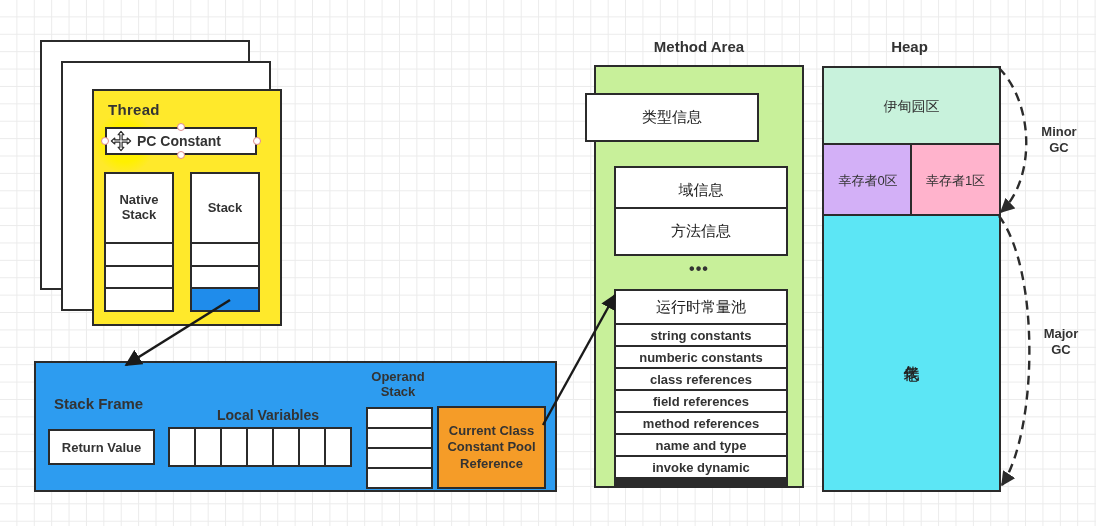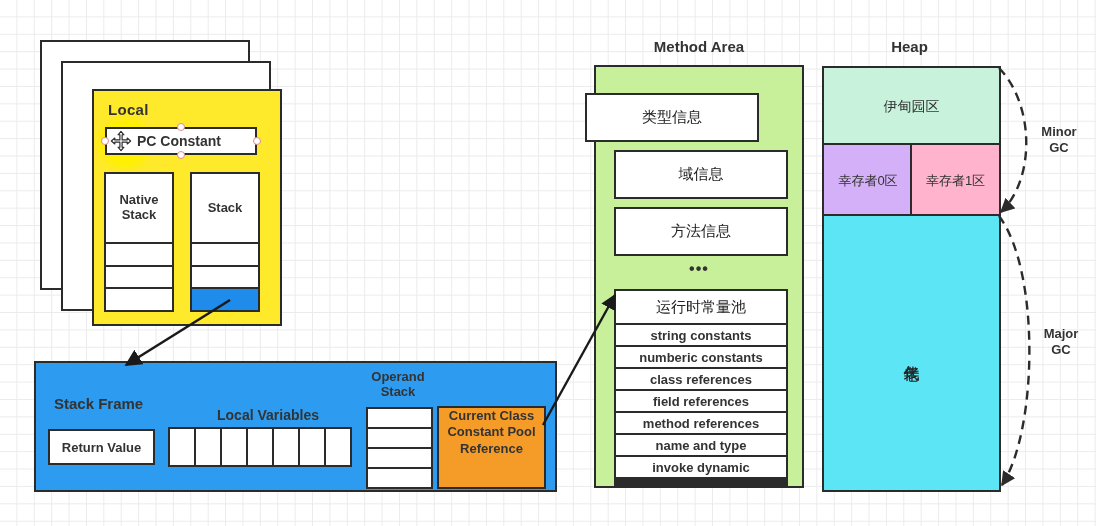--- a/index.html
+++ b/index.html
@@ -143,21 +143,21 @@
     position: absolute;
     border: 2px solid #2b2b2b;
     background: #2b2b2b;
     display: flex; flex-direction: column; gap: 2px;
   }
   .os-cell { background: #ffffff; flex: 1 1 auto; }
   .ccpr {
     position: absolute;
     background: #f59c28;
     border: 2px solid #2b2b2b;
-    display: flex; justify-content: center;
+    display: flex; align-items: center; justify-content: center;
     text-align: center;
     font-size: 13px; font-weight: bold; color: #333333;
     line-height: 1.25;
   }
 
   
   .section-title {
     position: absolute;
     font-size: 15px; font-weight: bold; color: #333333;
     text-align: center;
@@ -223,21 +223,21 @@
 </style>
 </head>
 <body>
 
 <div id="canvas">
 
   <div class="abs card-back" style="left:40px; top:40px; width:210px; height:250px;"></div>
   <div class="abs card-back" style="left:61px; top:61px; width:210px; height:250px;"></div>
 
   <div class="abs thread-card" style="left:92px; top:89px; width:190px; height:237px;">
-    <div class="thread-title">Local</div>
+    <div class="thread-title">Thread</div>
   </div>
 
   <div class="pc-glow" style="left:94px; top:114px; width:62px; height:58px;"></div>
 
   <div class="abs pc-reg" style="left:105px; top:127px; width:152px; height:28px;">
     <span>PC Constant</span>
   </div>
 
   <svg class="move-cursor" viewBox="0 0 24 24" style="left:110px; top:130px;">
     <path d="M12 1.5 L15.2 5.2 L13.2 5.2 L13.2 10.8 L18.8 10.8 L18.8 8.8 L22.5 12 L18.8 15.2 L18.8 13.2 L13.2 13.2 L13.2 18.8 L15.2 18.8 L12 22.5 L8.8 18.8 L10.8 18.8 L10.8 13.2 L5.2 13.2 L5.2 15.2 L1.5 12 L5.2 8.8 L5.2 10.8 L10.8 10.8 L10.8 5.2 L8.8 5.2 Z" fill="#ffffff" stroke="#2b2b2b" stroke-width="1.3" stroke-linejoin="round"></path>
@@ -311,21 +311,21 @@
 
   <div class="section-title" style="left:594px; top:38px; width:210px;">
     <span>Method Area</span>
   </div>
 
   <div class="abs method-area" style="left:594px; top:65px; width:210px; height:423px;"></div>
 
   <div class="ma-box" style="left:585px; top:93px; width:170px; height:45px;">
     <span>类型信息</span>
   </div>
-  <div class="ma-box" style="left:614px; top:150px; width:170px; height:45px;">
+  <div class="ma-box" style="left:614px; top:166px; width:170px; height:45px;">
     <span>域信息</span>
   </div>
   <div class="ma-box" style="left:614px; top:207px; width:170px; height:45px;">
     <span>方法信息</span>
   </div>
 
   <div class="ma-dots" style="left:614px; top:260px; width:170px;">
     <span>•••</span>
   </div>
 

